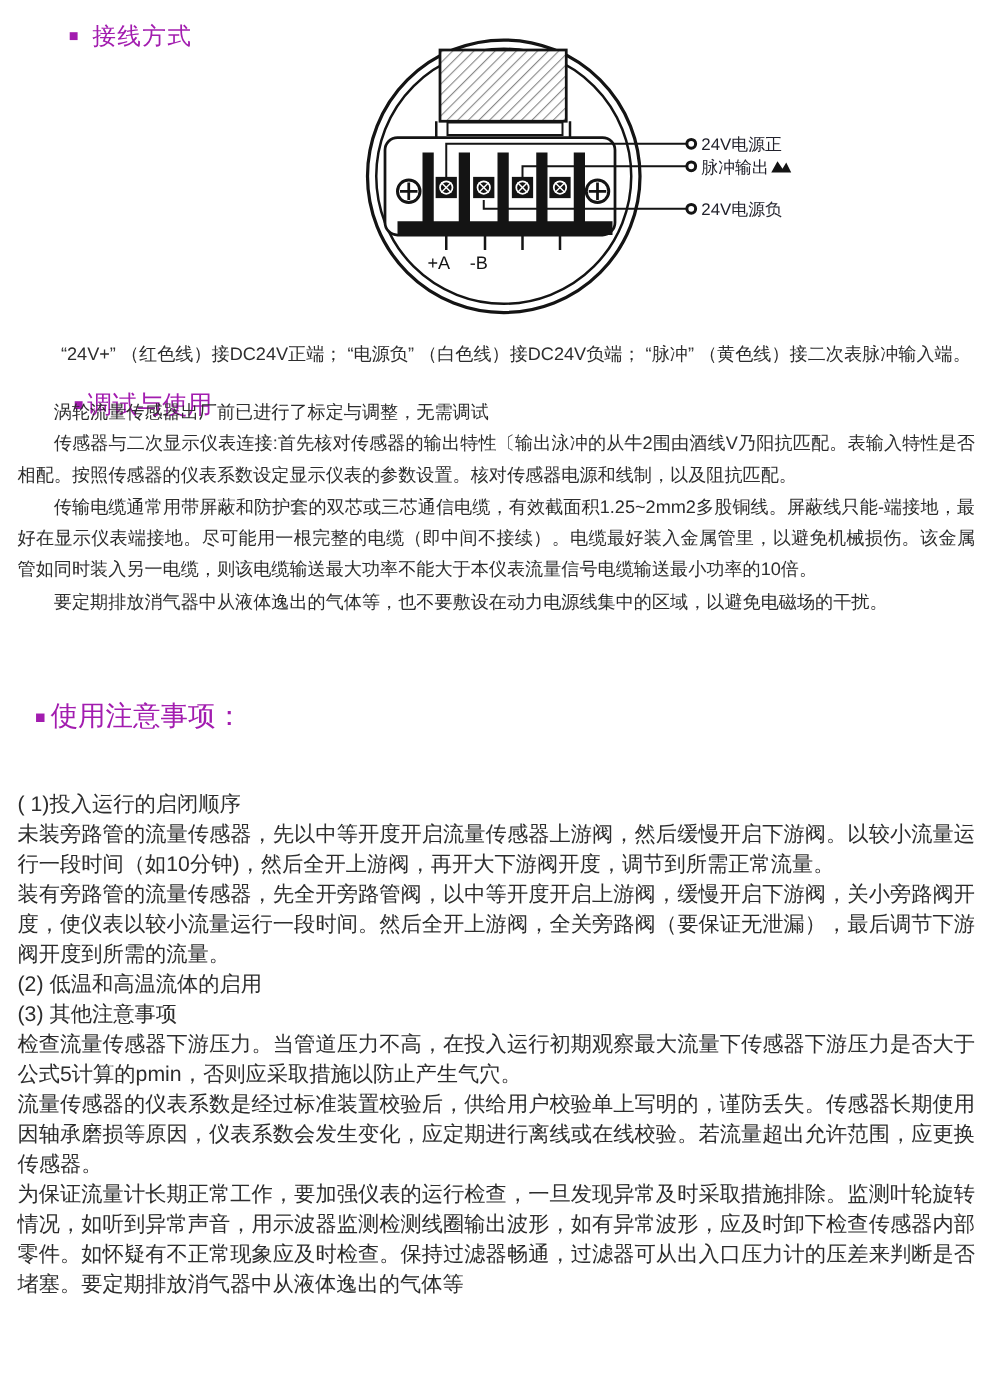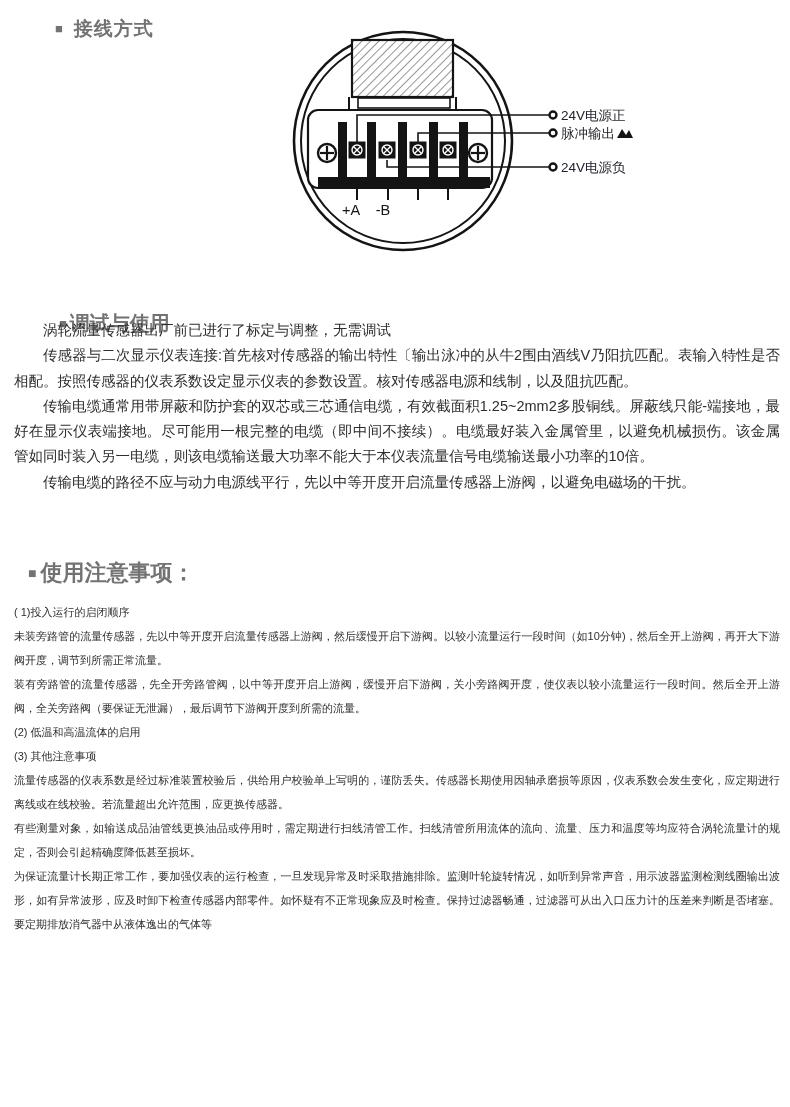--- a/index.html
+++ b/index.html
@@ -1,36 +1,36 @@
 <!DOCTYPE html>
 <html><head>
 <meta charset="utf-8">
 <style>
   html,body{margin:0;padding:0;background:#ffffff;}
   .page{
     position:relative;width:790px;height:1107px;background:#ffffff;overflow:hidden;
     font-family:"Liberation Sans","DejaVu Sans",sans-serif;color:#2d2d2d;
   }
-  .heading{position:absolute;font-weight:bold;color:#737373;white-space:nowrap;text-align:center;}
+  .heading{position:absolute;font-weight:normal;color:#a21caf;white-space:nowrap;text-align:center;}
   .heading .sq{display:inline-block;transform:translateY(-2px);}
   .h1{left:55px;top:16px;font-size:19px;letter-spacing:1px;}
   .h1 .sq{font-size:13px;margin-right:10px;}
   .h2{left:42px;top:310px;font-size:20px;margin-left:17px;}
   .h2 .sq{font-size:13px;margin-right:3px;}
   .h3{left:28px;top:558px;font-size:22px;}
   .h3 .sq{font-size:14px;margin-right:4px;}
   .diagram{position:absolute;left:278px;top:14px;width:512px;height:256px;}
   .wireline{
     position:absolute;left:14px;top:272px;width:766px;
     font-size:14.5px;line-height:24px;text-indent:2.4em;color:#2d2d2d;
   }
   .textblock{position:absolute;left:14px;width:766px;text-align:justify;}
   .sec2{top:318px;font-size:14.5px;line-height:25.3px;}
   .sec2 p{margin:0;text-indent:2em;}
-  .sec3{top:600px;font-size:11px;line-height:24px;}
+  .sec3{top:632px;font-size:17px;line-height:24px;}
   .sec3 p{margin:0;}
   svg text{font-family:"Liberation Sans","DejaVu Sans",sans-serif;}
 </style>
 </head>
 <body>
 
 <div class="page">
 
   <div class="heading h1">
     <span class="sq">■</span><span>接线方式</span>
@@ -123,40 +123,41 @@
       <circle cx="275" cy="119" r="3.5" fill="#ffffff" stroke="#141414" stroke-width="2.4"></circle>
       <circle cx="275" cy="153" r="3.5" fill="#ffffff" stroke="#141414" stroke-width="2.4"></circle>
     </g>
 
     <text x="283" y="106" font-size="13.5" fill="#22222c">24V电源正</text>
     <text x="283" y="124" font-size="13.5" fill="#22222c">脉冲输出</text>
     <path d="M339 124 L344 115 L348 121 L351 116 L355 124 Z" fill="#141414"></path>
     <text x="283" y="158" font-size="13.5" fill="#22222c">24V电源负</text>
   </svg>
 
+  <div class="wireline">“24V+” （红色线）接DC24V正端； “电源负” （白色线）接DC24V负端； “脉冲” （黄色线）接二次表脉冲输入端。</div>
 
   <div class="heading h2">
     <span class="sq">■</span><span>调试与使用</span>
   </div>
 
   <div class="textblock sec2">
     <p>涡轮流量传感器出厂前已进行了标定与调整，无需调试</p>
     <p>传感器与二次显示仪表连接:首先核对传感器的输出特性〔输出泳冲的从牛2围由酒线V乃阳抗匹配。表输入特性是否相配。按照传感器的仪表系数设定显示仪表的参数设置。核对传感器电源和线制，以及阻抗匹配。</p>
     <p>传输电缆通常用带屏蔽和防护套的双芯或三芯通信电缆，有效截面积1.25~2mm2多股铜线。屏蔽线只能-端接地，最好在显示仪表端接地。尽可能用一根完整的电缆（即中间不接续）。电缆最好装入金属管里，以避免机械损伤。该金属管如同时装入另一电缆，则该电缆输送最大功率不能大于本仪表流量信号电缆输送最小功率的10倍。</p>
-    <p>传输电缆的路径不应与动力电源线平行，先以中等开度开启流量传感器上游阀，以避免电磁场的干扰。</p>
+    <p>要定期排放消气器中从液体逸出的气体等，也不要敷设在动力电源线集中的区域，以避免电磁场的干扰。</p>
   </div>
 
   <div class="heading h3">
     <span class="sq">■</span><span>使用注意事项：</span>
   </div>
 
   <div class="textblock sec3">
     <p>( 1)投入运行的启闭顺序</p>
     <p>未装旁路管的流量传感器，先以中等开度开启流量传感器上游阀，然后缓慢开启下游阀。以较小流量运行一段时间（如10分钟)，然后全开上游阀，再开大下游阀开度，调节到所需正常流量。</p>
     <p>装有旁路管的流量传感器，先全开旁路管阀，以中等开度开启上游阀，缓慢开启下游阀，关小旁路阀开度，使仪表以较小流量运行一段时间。然后全开上游阀，全关旁路阀（要保证无泄漏），最后调节下游阀开度到所需的流量。</p>
     <p>(2) 低温和高温流体的启用</p>
     <p>(3) 其他注意事项</p>
+    <p>检查流量传感器下游压力。当管道压力不高，在投入运行初期观察最大流量下传感器下游压力是否大于公式5计算的pmin，否则应采取措施以防止产生气穴。</p>
     <p>流量传感器的仪表系数是经过标准装置校验后，供给用户校验单上写明的，谨防丢失。传感器长期使用因轴承磨损等原因，仪表系数会发生变化，应定期进行离线或在线校验。若流量超出允许范围，应更换传感器。</p>
-    <p>有些测量对象，如输送成品油管线更换油品或停用时，需定期进行扫线清管工作。扫线清管所用流体的流向、流量、压力和温度等均应符合涡轮流量计的规定，否则会引起精确度降低甚至损坏。</p>
     <p>为保证流量计长期正常工作，要加强仪表的运行检查，一旦发现异常及时采取措施排除。监测叶轮旋转情况，如听到异常声音，用示波器监测检测线圈输出波形，如有异常波形，应及时卸下检查传感器内部零件。如怀疑有不正常现象应及时检查。保持过滤器畅通，过滤器可从出入口压力计的压差来判断是否堵塞。要定期排放消气器中从液体逸出的气体等</p>
   </div>
 
 </div>
 
 </body></html>

